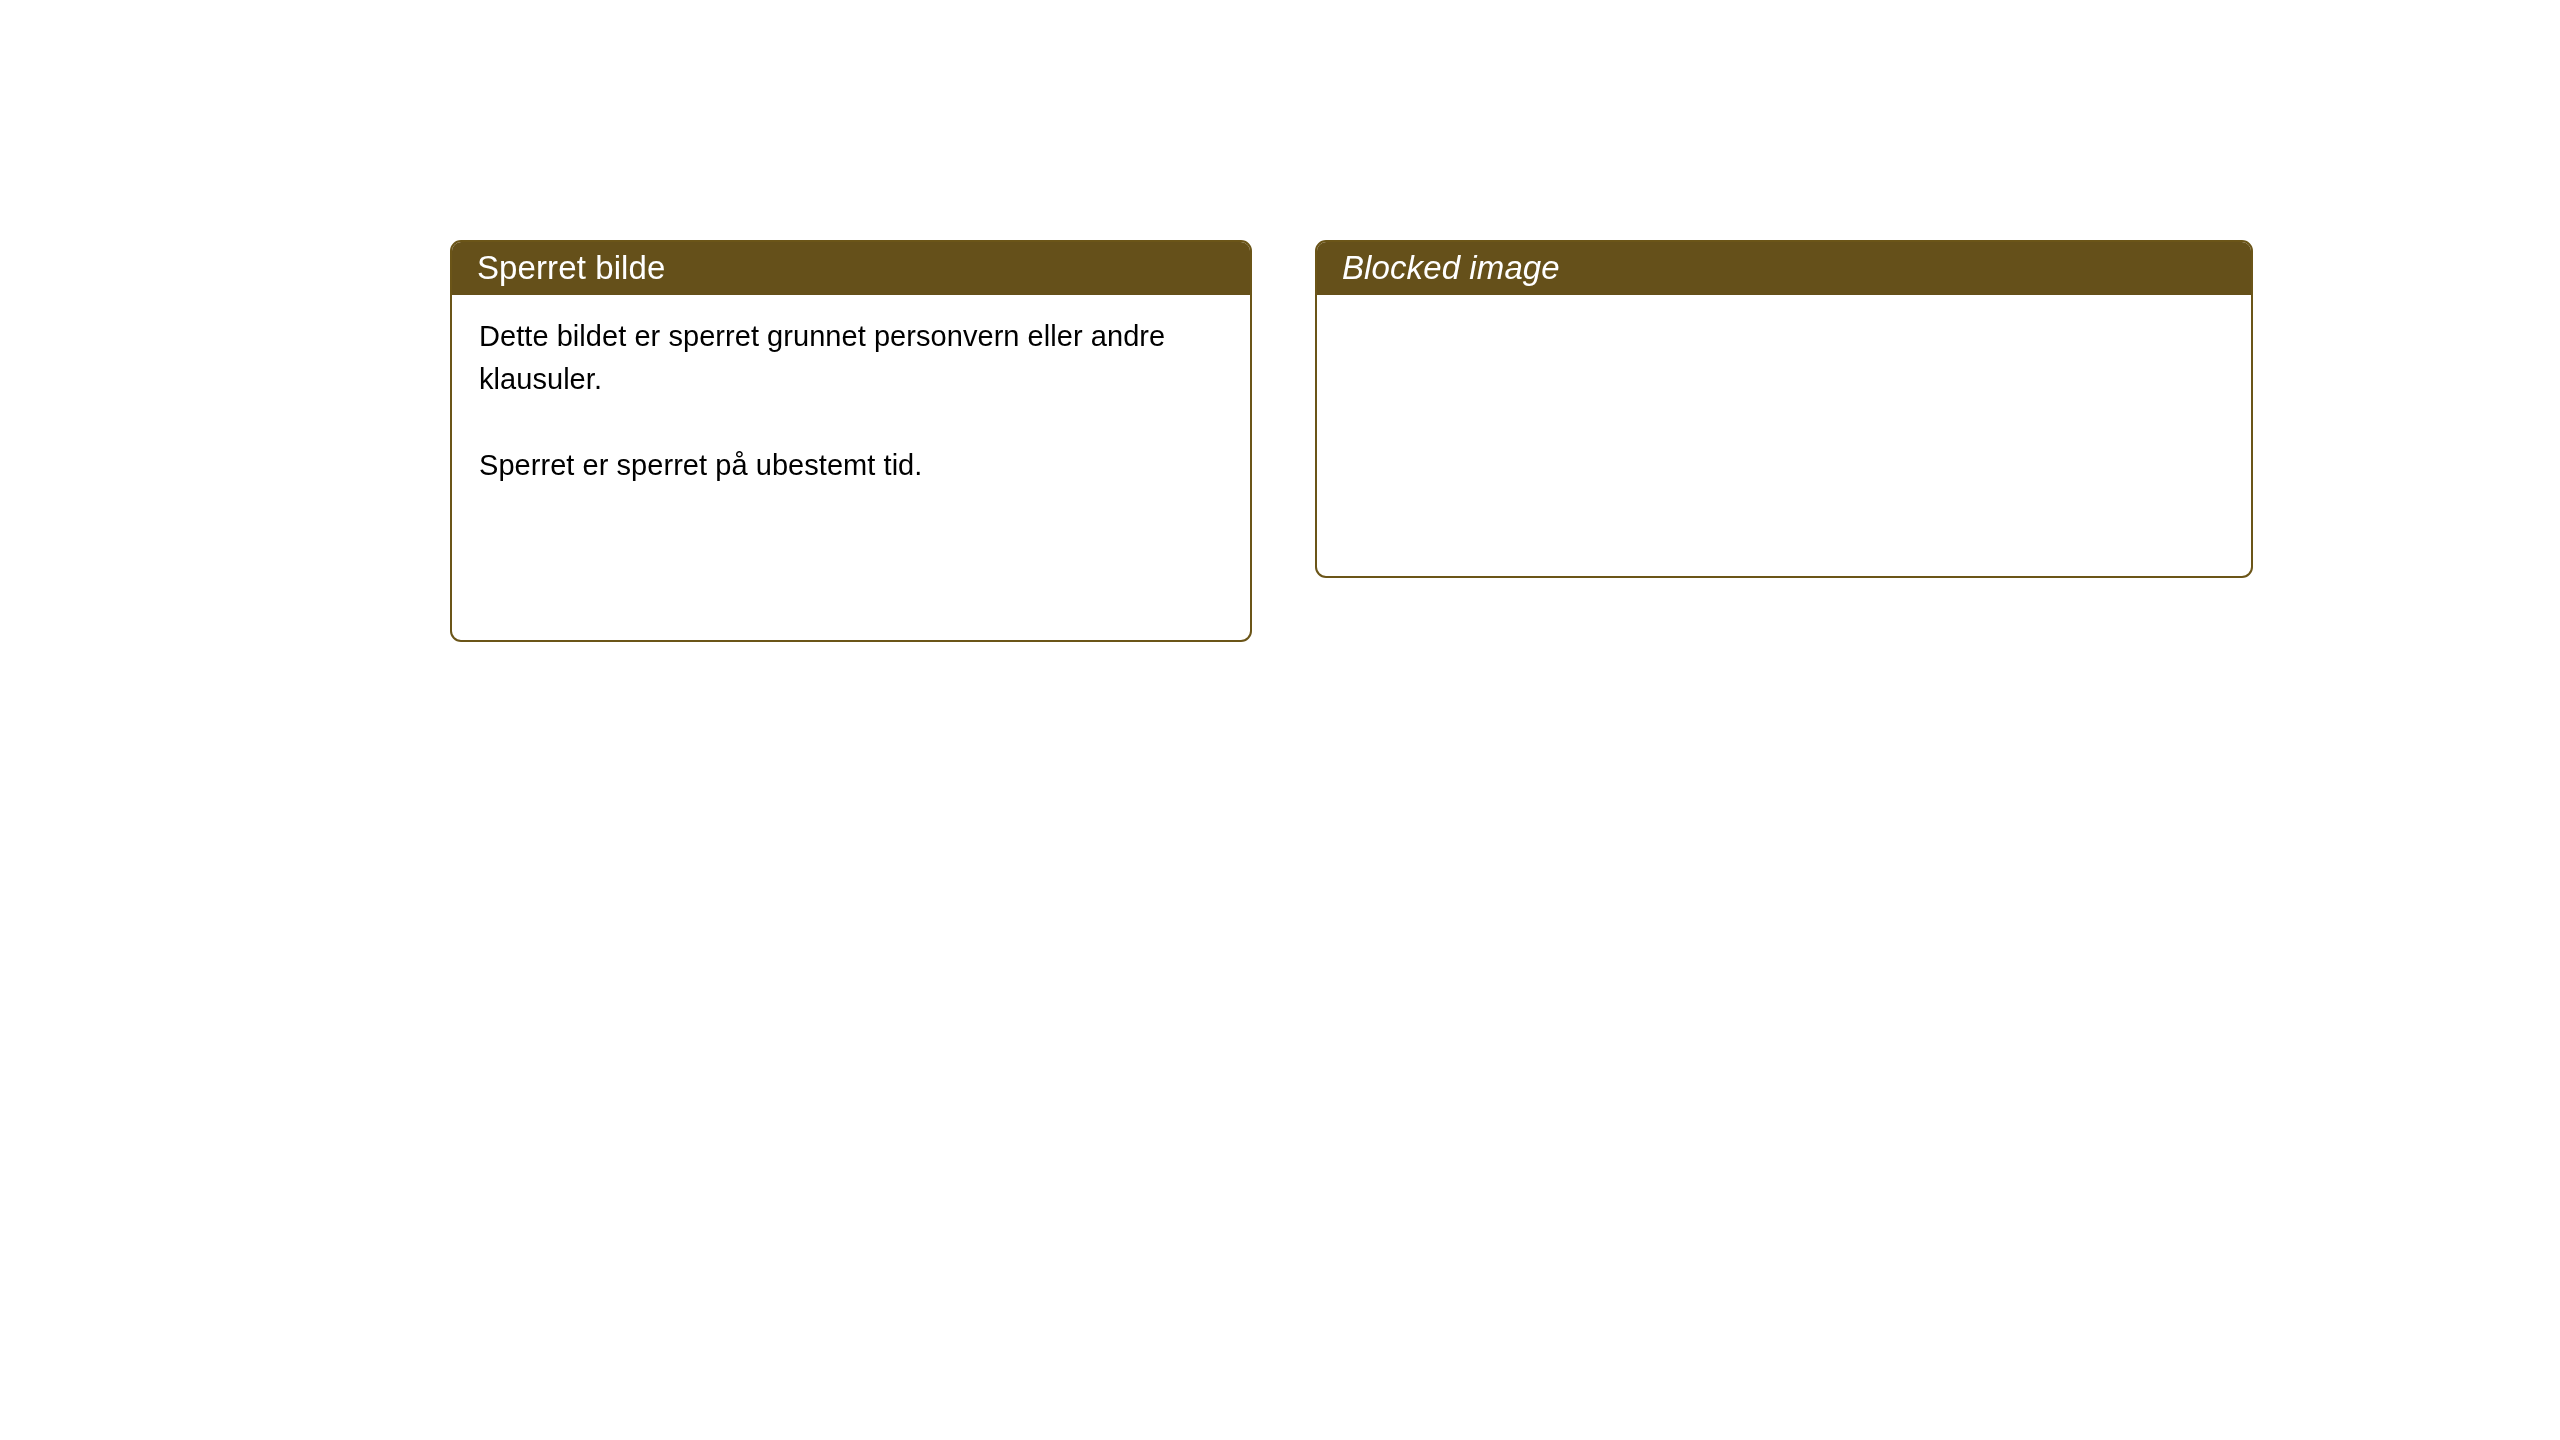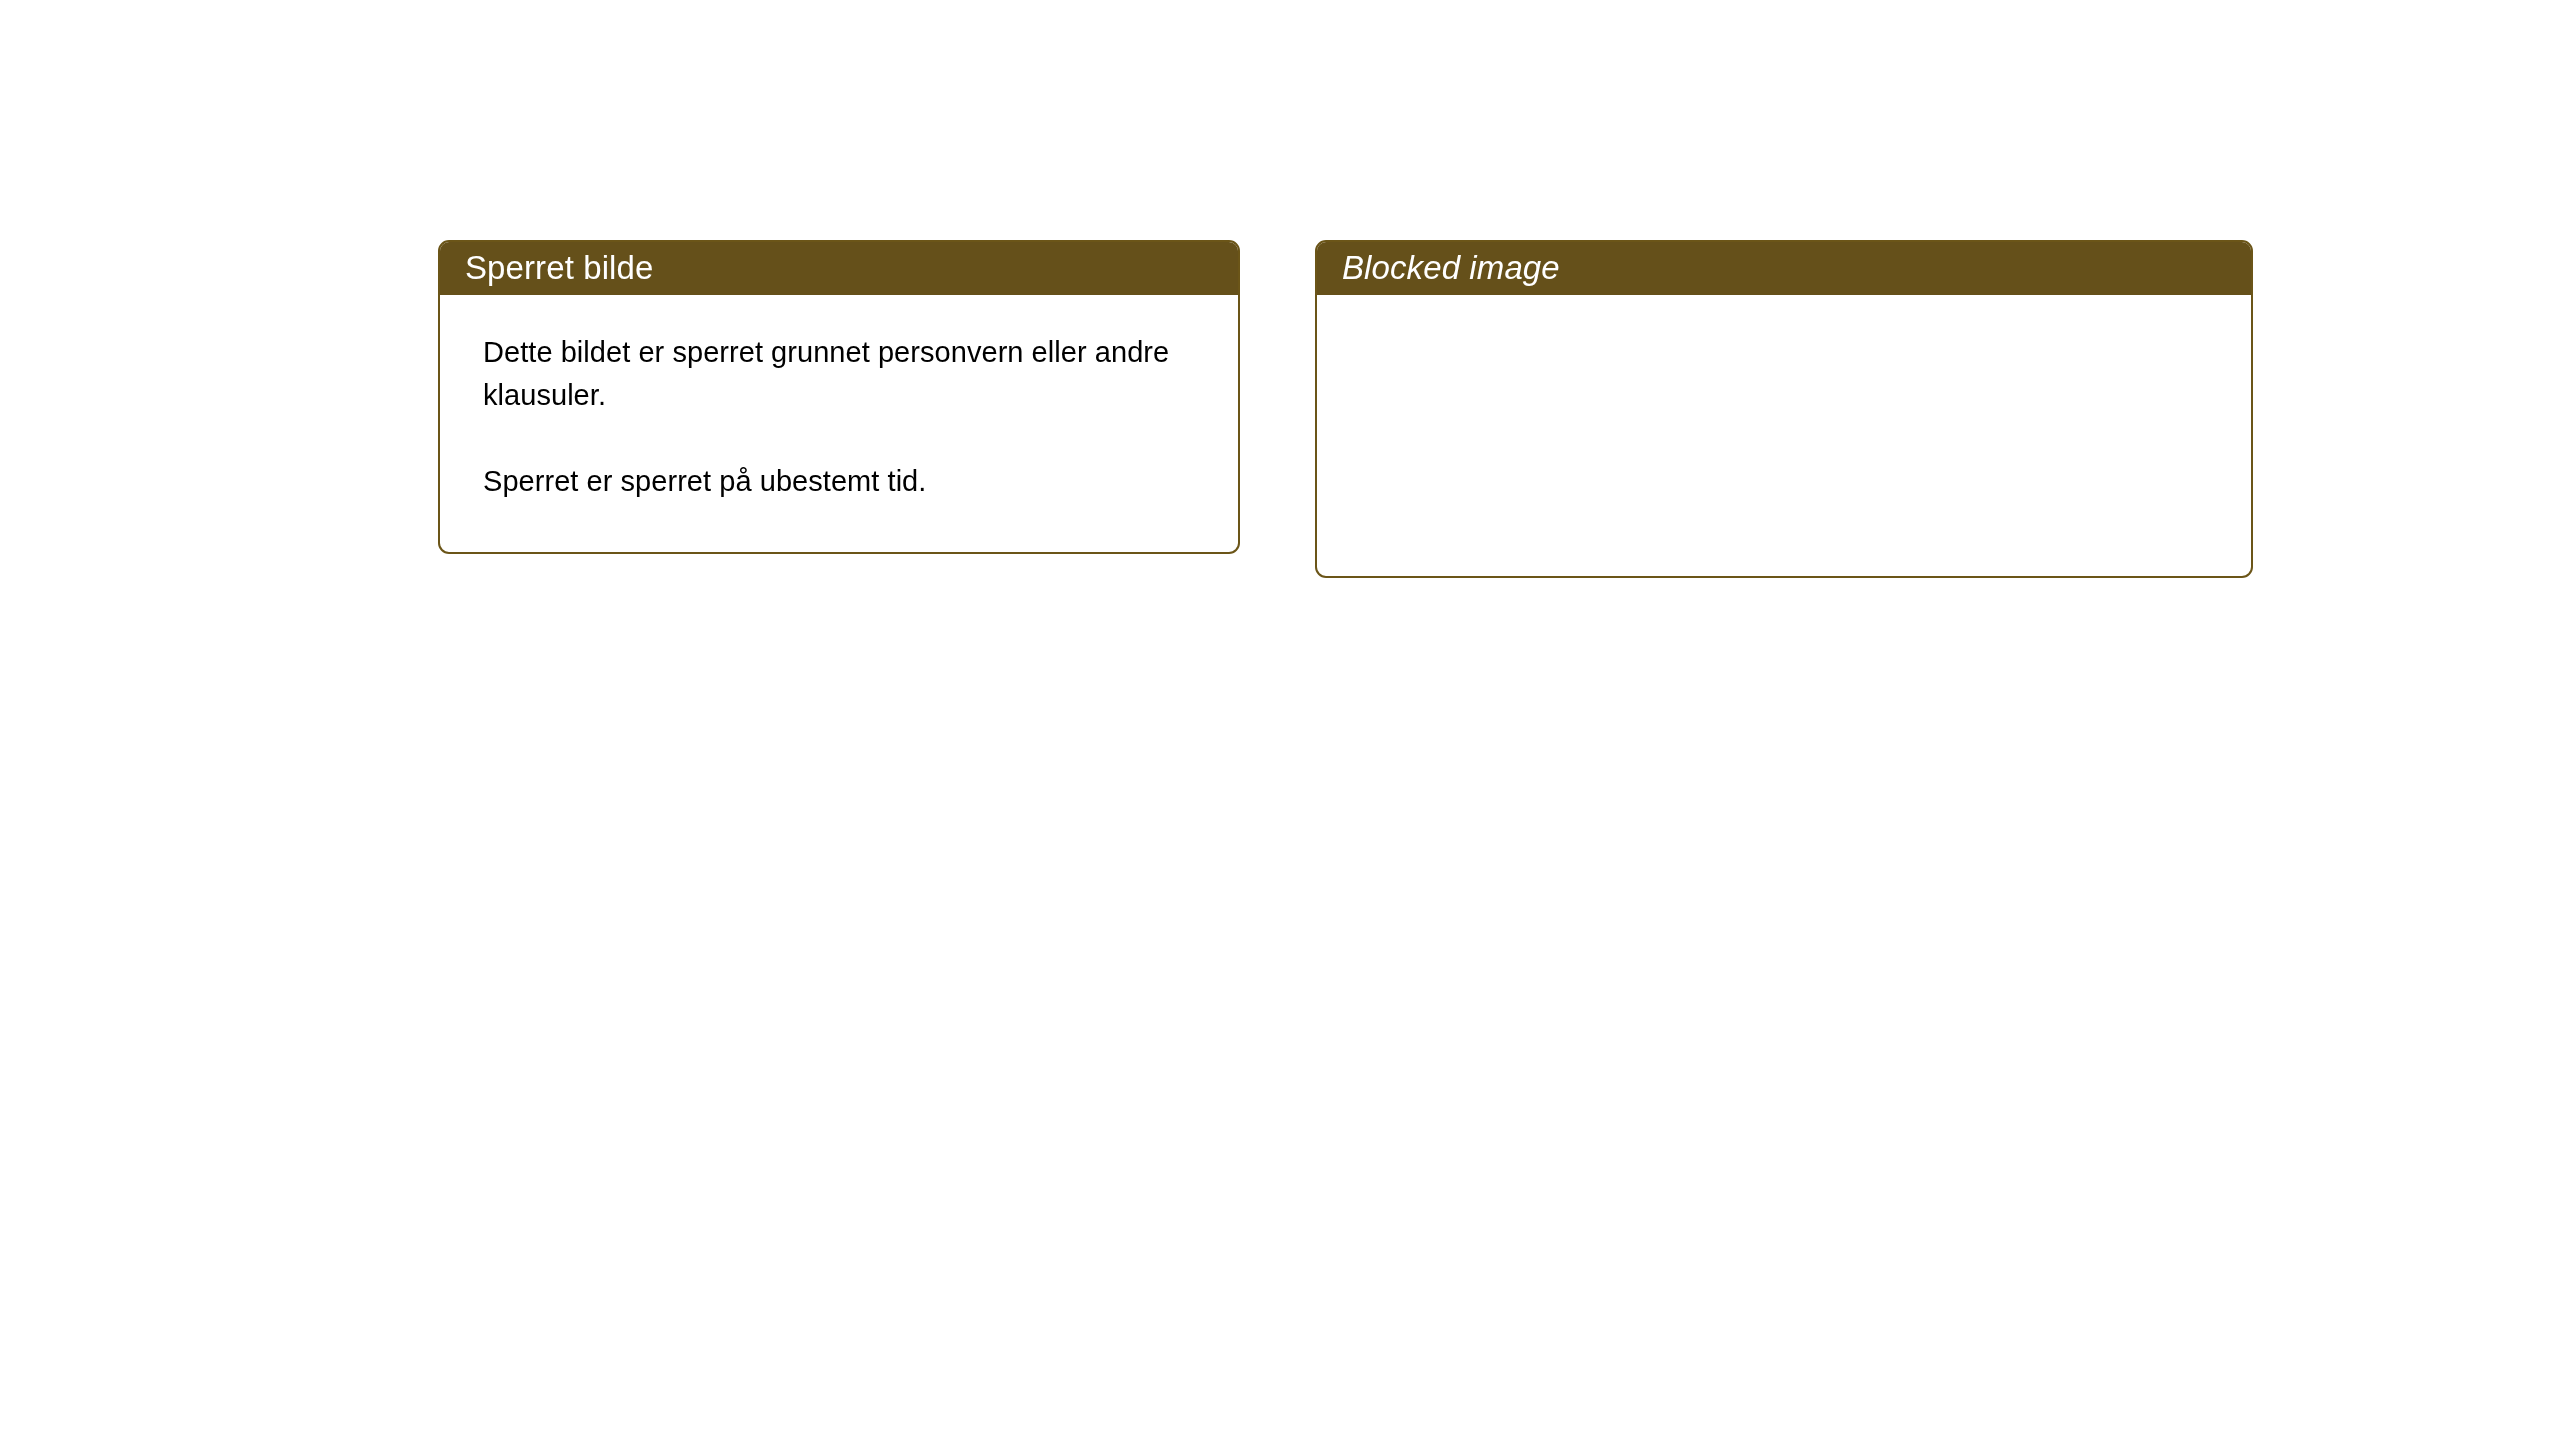--- a/index.html
+++ b/index.html
@@ -25,24 +25,24 @@
   .notice-card {
     position: absolute;
     box-sizing: border-box;
     background: #ffffff;
     border: 2px solid #6b5518;
     border-radius: 11px;
     overflow: hidden;
   }
 
   .card-norwegian {
-    left: 438px;
+    left: 450px;
     top: 240px;
     width: 802px;
-    height: 314px;
+    height: 402px;
   }
 
   .card-english {
     left: 1315px;
     top: 240px;
     width: 938px;
     height: 338px;
     font-style: italic;
   }
 
@@ -65,21 +65,21 @@
     font-weight: 400;
     letter-spacing: 0.1px;
     white-space: nowrap;
   }
 
   .card-body {
     padding: 20px 24px 0 27px;
   }
 
   .card-paragraph {
-    margin: 16px;
+    margin: 0;
     color: #000000;
     font-size: 29px;
     line-height: 43px;
     font-weight: 400;
     letter-spacing: 0.05px;
   }
 
   .card-paragraph + .card-paragraph {
     margin-top: 43px;
   }

